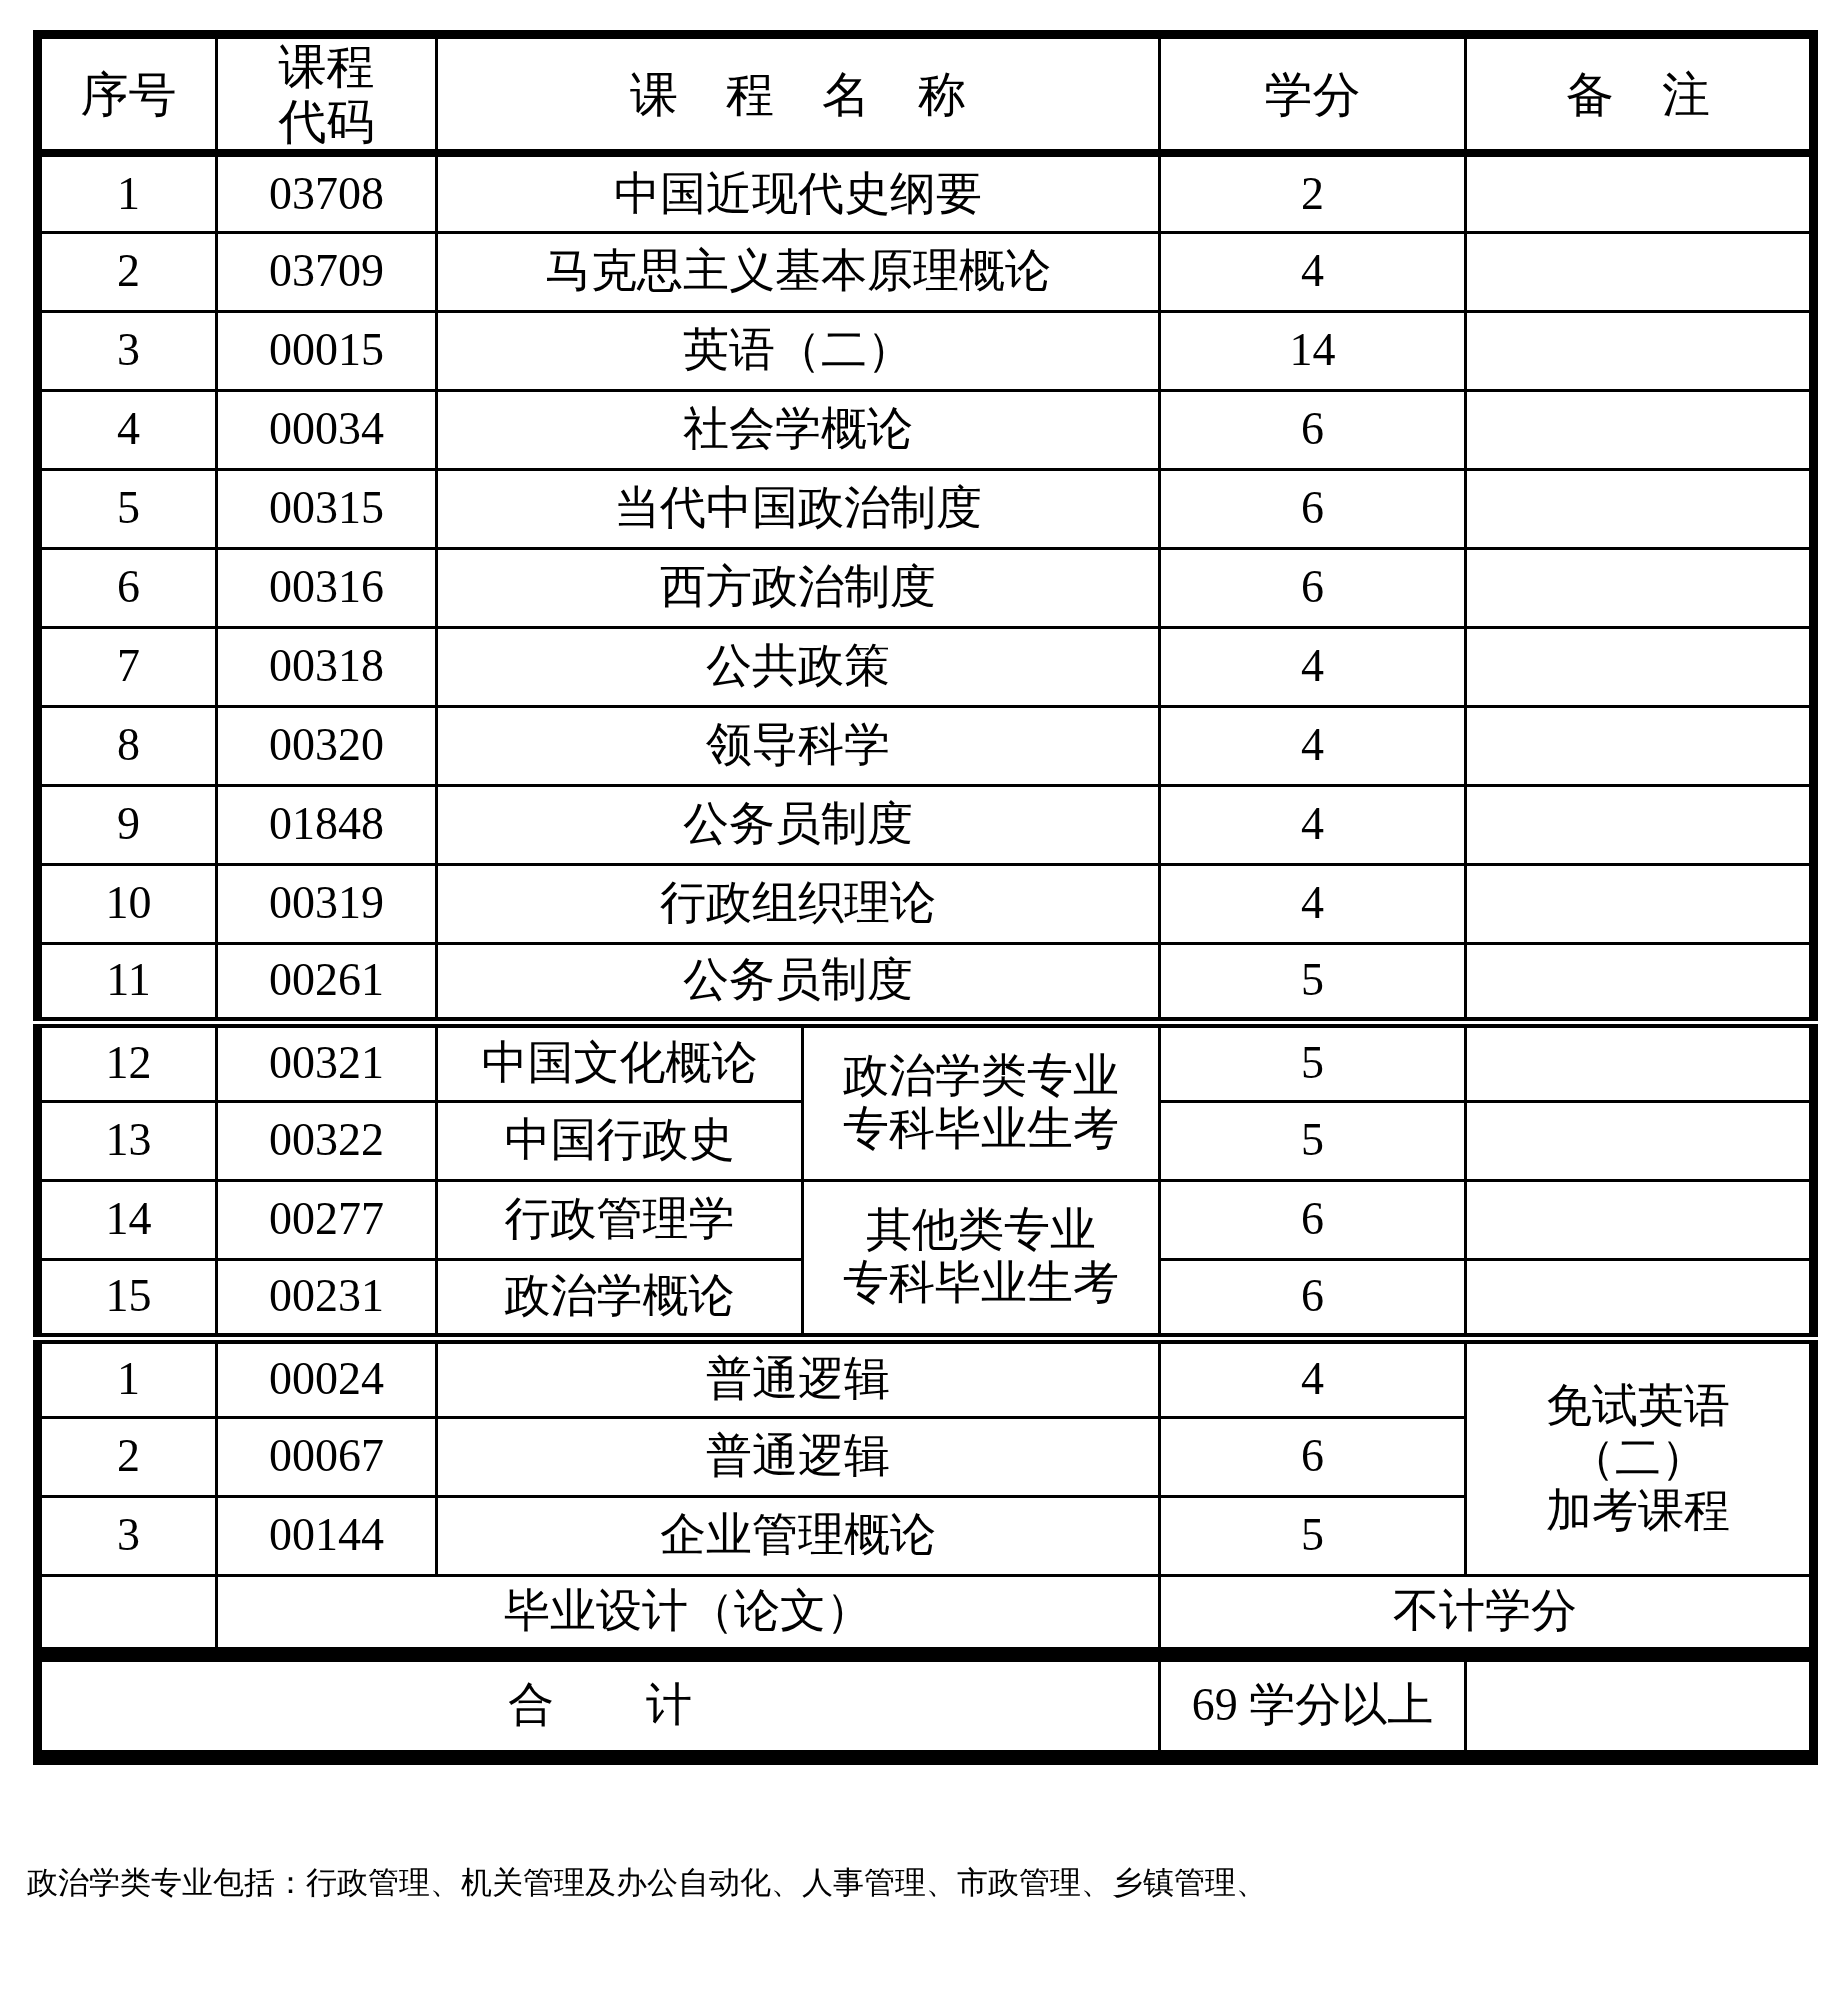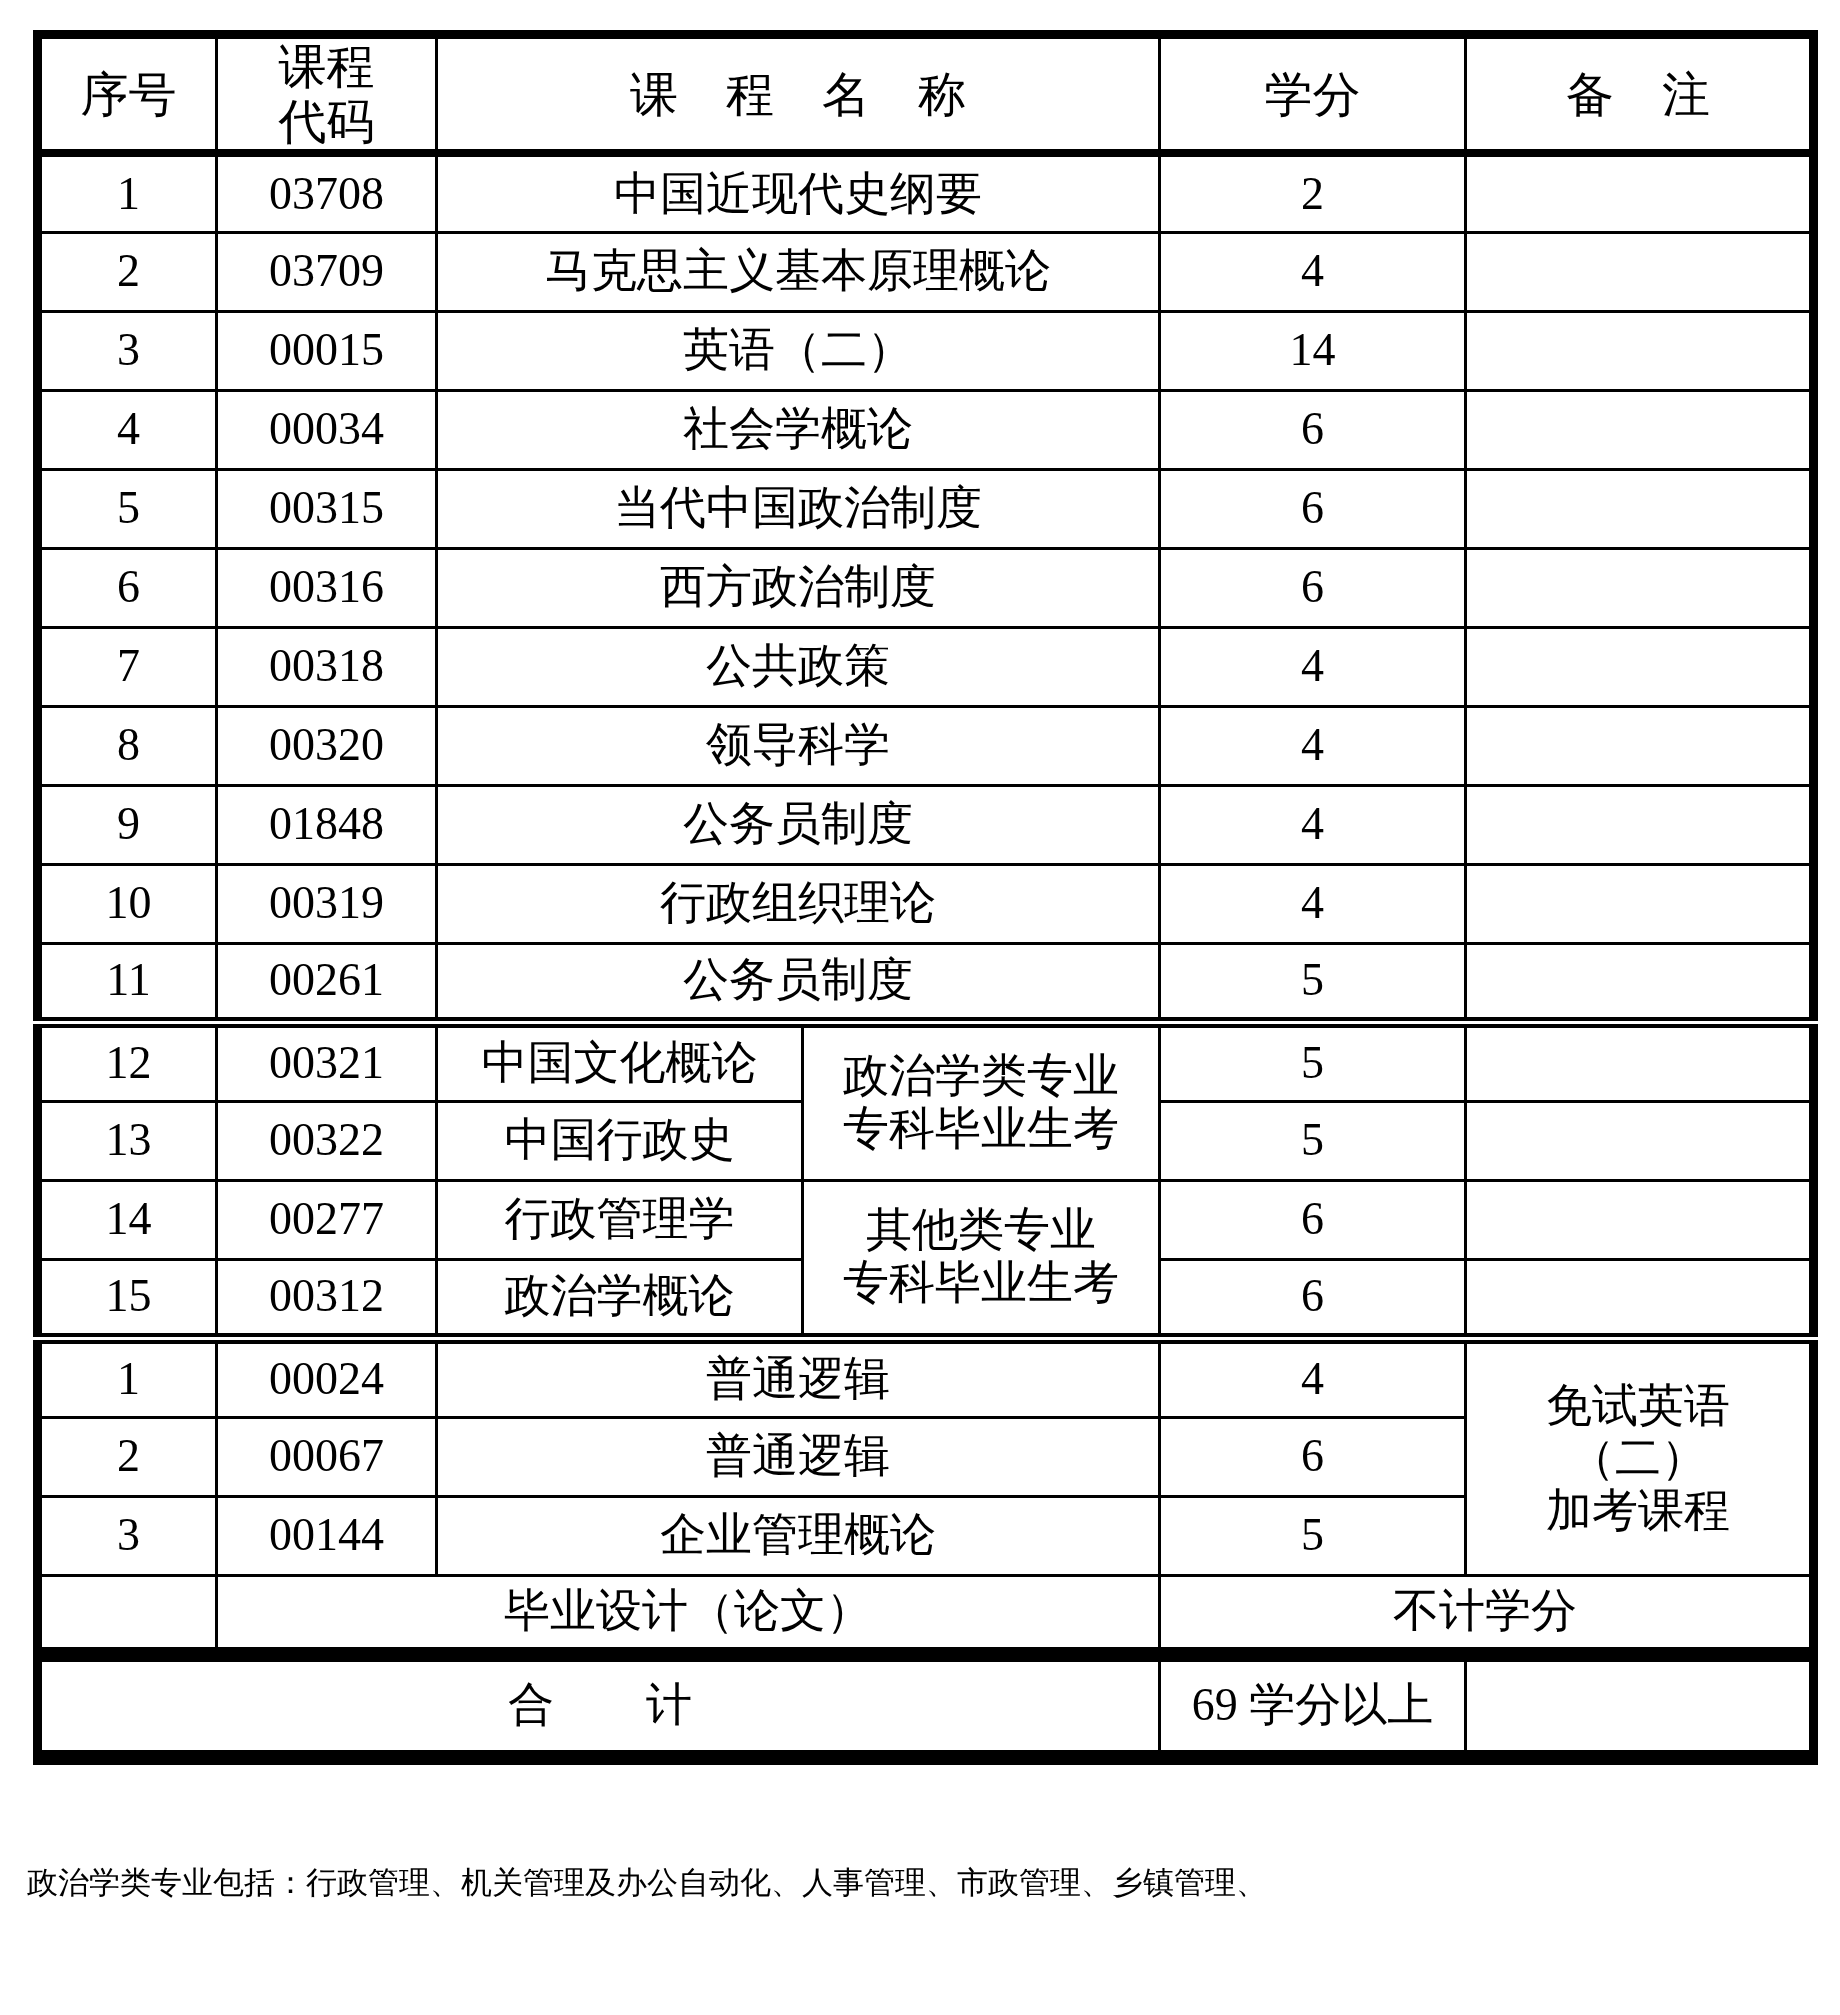--- a/index.html
+++ b/index.html
@@ -176,21 +176,21 @@
           <td class="seq">14</td>
           <td class="code">00277</td>
           <td class="name">行政管理学</td>
           <td class="pre subnote" rowspan="2">其他类专业
 专科毕业生考</td>
           <td>6</td>
           <td></td>
         </tr>
         <tr>
           <td class="seq">15</td>
-          <td class="code">00312</td>
+          <td class="code">00231</td>
           <td class="name">政治学概论</td>
           <td>6</td>
           <td></td>
         </tr>
 
         <tr class="dbl">
           <td class="seq">1</td>
           <td class="code">00024</td>
           <td class="name" colspan="2">普通逻辑</td>
           <td>4</td>

